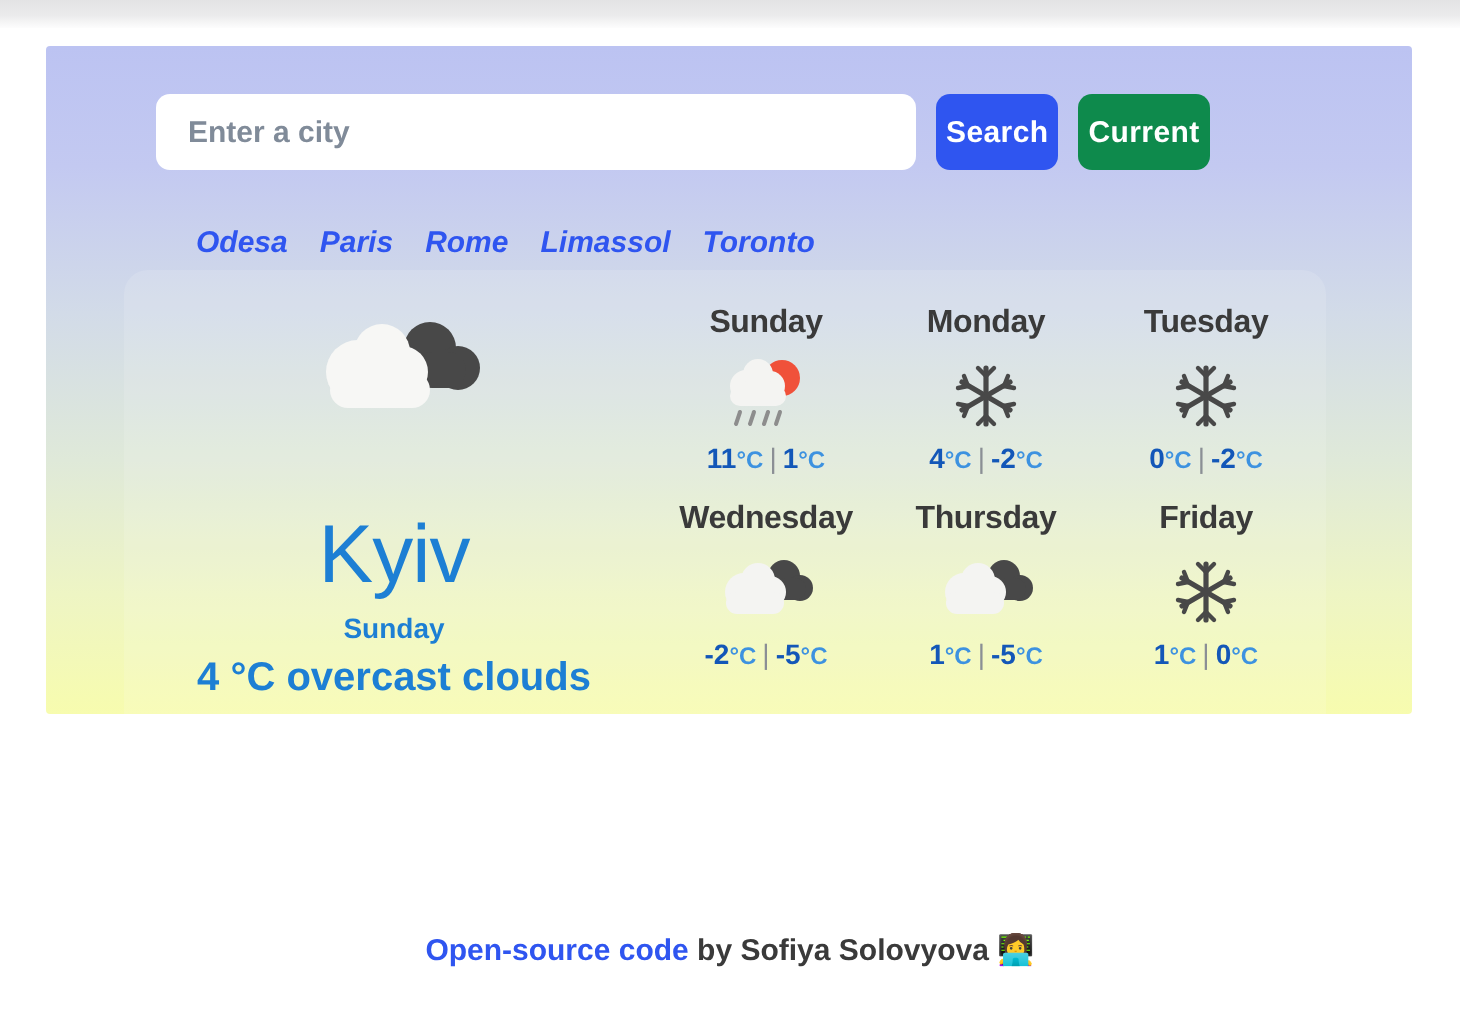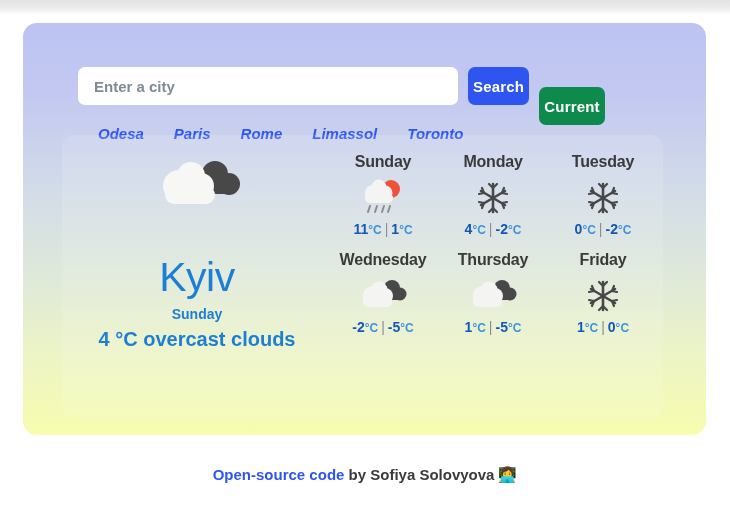--- a/index.html
+++ b/index.html
@@ -18,22 +18,22 @@
     position: absolute;
     left: 0; top: 0;
     width: 730px; height: 14px;
     background: linear-gradient(180deg, #e3e3e4 0%, #ebebec 55%, #fdfdfd 100%);
   }
   .weather-card {
     position: absolute;
     left: 23px;
     top: 23px;
     width: 683px;
-    height: 412px;
-    border-radius: 14px;
+    height: 334px;
+    border-radius: 2px;
     background: linear-gradient(180deg,
         #bcc3f2 0%,
         #c3c9f1 18%,
         #d2dbe8 40%,
         #dfe9d9 62%,
         #eef5c4 82%,
         #f7fcae 100%);
     box-sizing: border-box;
     overflow: hidden;
   }
@@ -71,28 +71,28 @@
     color: #ffffff;
     font-family: "Liberation Sans", sans-serif;
     font-size: 15px;
     font-weight: bold;
     padding: 0 5px;
     cursor: pointer;
     letter-spacing: 0.2px;
     white-space: nowrap;
   }
   .btn-search { background: #2f55f0; }
-  .btn-current { background: #0e8a4c; margin-top: 40px; }
+  .btn-current { background: #0e8a4c; }
 
   .city-links {
     position: absolute;
     left: 75px;
-    top: 102px;
+    top: 90px;
     display: flex;
-    gap: 30px;
+    gap: 16px;
   }
   .city-link {
     color: #2f55f0;
     font-size: 15px;
     font-weight: bold;
     font-style: italic;
     text-decoration: none;
     cursor: pointer;
     white-space: nowrap;
   }

